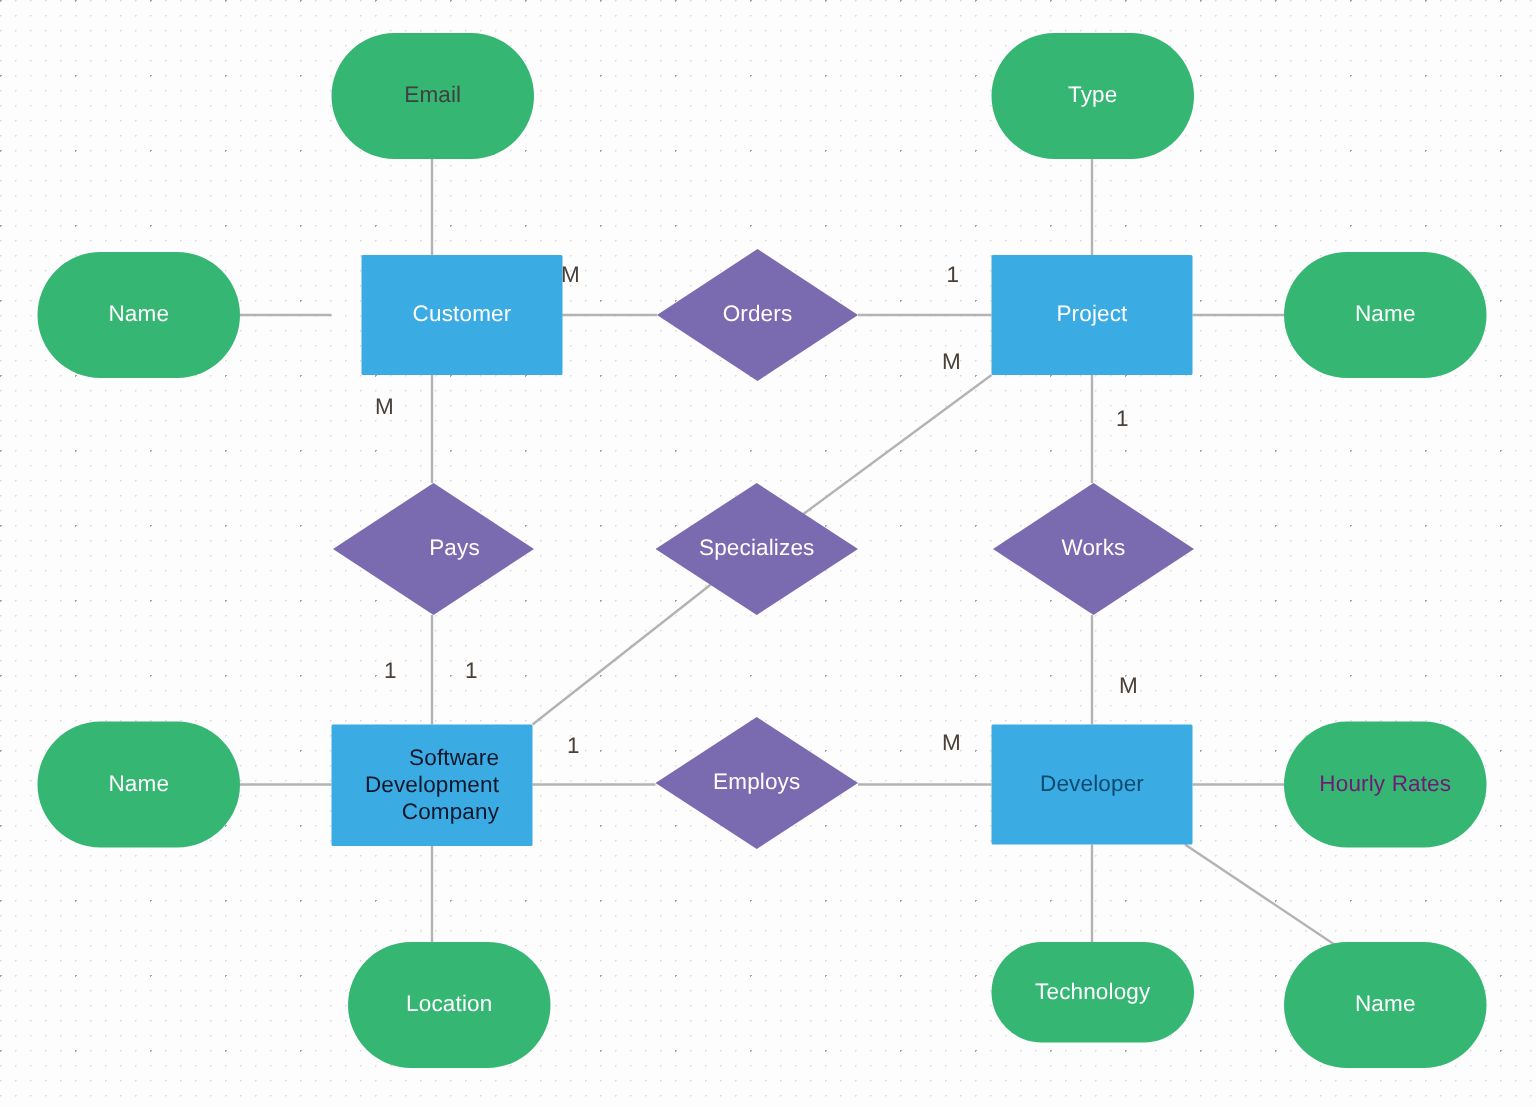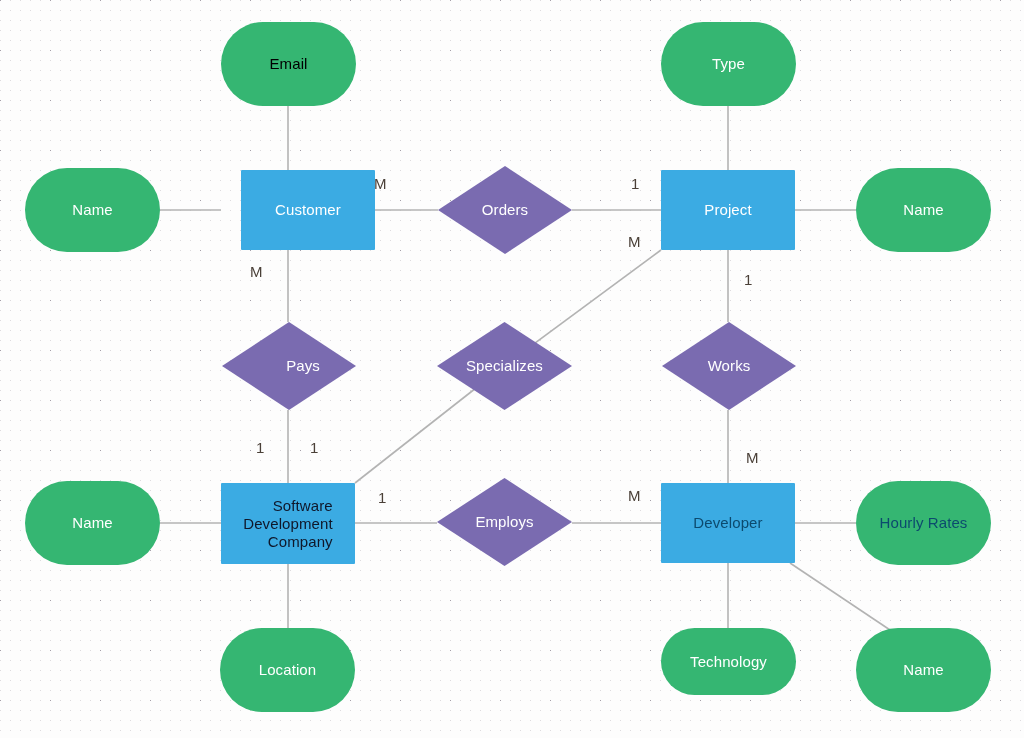--- a/index.html
+++ b/index.html
@@ -136,39 +136,39 @@
       </div>
       <div class="node relationship" style="left: 662px; top: 322px; width: 134px; height: 88px;">
         <div class="diamond-bg" style="background: rgb(122, 107, 176);"></div>
         <span class="node-label" style="color: rgb(255, 255, 255);">Works</span>
       </div>
       <div class="node relationship" style="left: 437px; top: 478px; width: 135px; height: 88px;">
         <div class="diamond-bg" style="background: rgb(122, 107, 176);"></div>
         <span class="node-label" style="color: rgb(255, 255, 255);">Employs</span>
       </div>
       <div class="node attribute" style="left: 221px; top: 22px; width: 135px; height: 84px; background: rgb(53, 182, 114);">
-        <span class="node-label" style="color: #000000;">Email</span>
+        <span class="node-label" style="color: #404040;">Email</span>
       </div>
       <div class="node attribute" style="left: 25px; top: 168px; width: 135px; height: 84px; background: rgb(53, 182, 114);">
         <span class="node-label" style="color: rgb(255, 255, 255);">Name</span>
       </div>
       <div class="node attribute" style="left: 661px; top: 22px; width: 135px; height: 84px; background: rgb(53, 182, 114);">
         <span class="node-label" style="color: rgb(255, 255, 255);">Type</span>
       </div>
       <div class="node attribute" style="left: 856px; top: 168px; width: 135px; height: 84px; background: rgb(53, 182, 114);">
         <span class="node-label" style="color: rgb(255, 255, 255);">Name</span>
       </div>
       <div class="node attribute" style="left: 25px; top: 481px; width: 135px; height: 84px; background: rgb(53, 182, 114);">
         <span class="node-label" style="color: rgb(255, 255, 255);">Name</span>
       </div>
-      <div class="node attribute" style="left: 220px; top: 628px; width: 135px; height: 84px; background: rgb(53, 182, 114);">
+      <div class="node attribute" style="left: 232px; top: 628px; width: 135px; height: 84px; background: rgb(53, 182, 114);">
         <span class="node-label" style="color: rgb(255, 255, 255);">Location</span>
       </div>
       <div class="node attribute" style="left: 856px; top: 481px; width: 135px; height: 84px; background: rgb(53, 182, 114);">
-        <span class="node-label" style="color: #0c4a6e;">Hourly Rates</span>
+        <span class="node-label" style="color: #701a75;">Hourly Rates</span>
       </div>
       <div class="node attribute" style="left: 661px; top: 628px; width: 135px; height: 67px; background: rgb(53, 182, 114);">
         <span class="node-label" style="color: rgb(255, 255, 255);">Technology</span>
       </div>
       <div class="node attribute" style="left: 856px; top: 628px; width: 135px; height: 84px; background: rgb(53, 182, 114);">
         <span class="node-label" style="color: rgb(255, 255, 255);">Name</span>
       </div>
       <div class="node entity" style="left: 221px; top: 170px; width: 134px; height: 80px; background: rgb(59, 171, 227); margin-left: 20px;">
         <span class="node-label" style="color: rgb(255, 255, 255);">Customer</span>
       </div>

